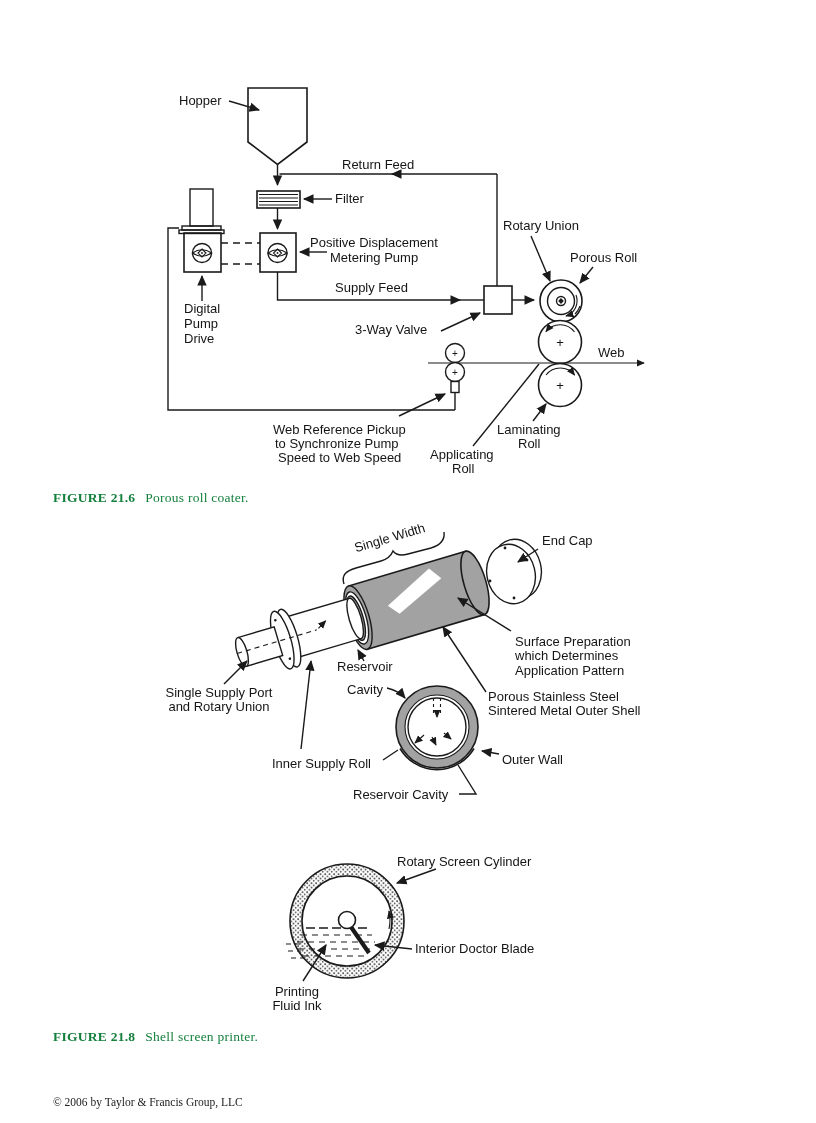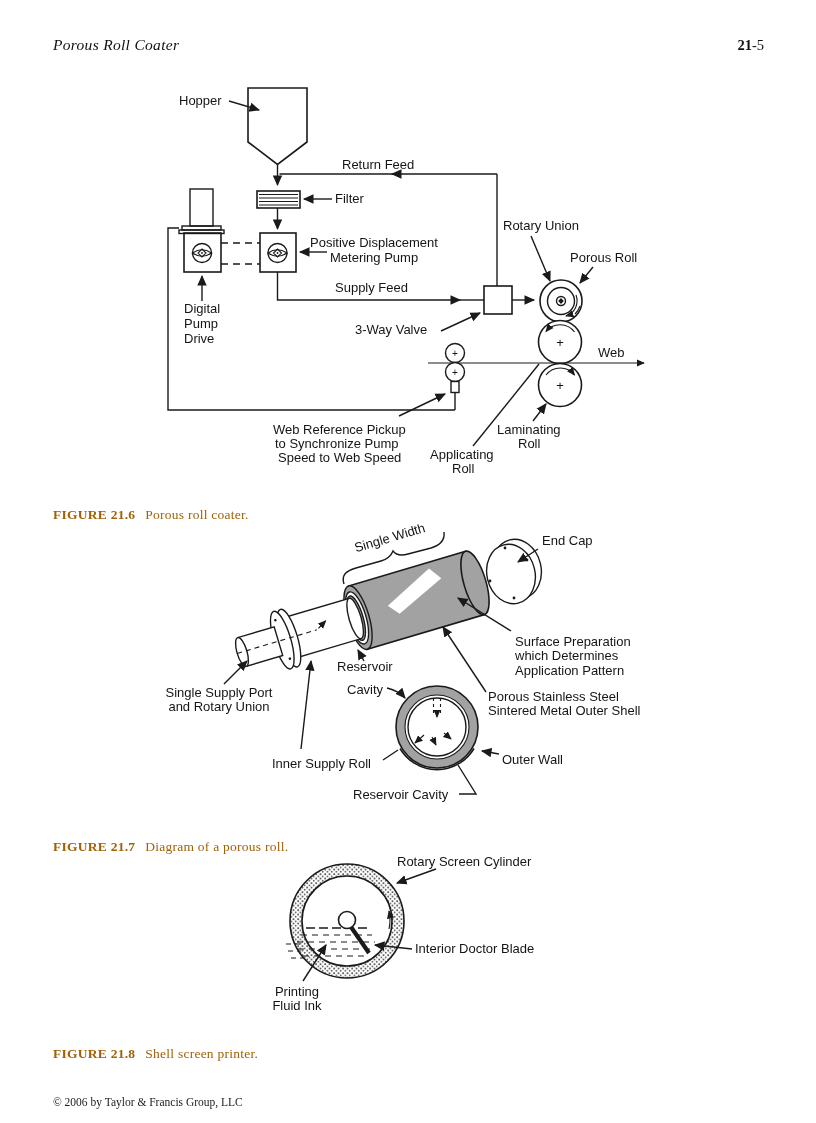--- a/index.html
+++ b/index.html
@@ -7,38 +7,34 @@
         font-family:"Liberation Serif",serif;color:#111;overflow:hidden;}
   .pg-header{position:absolute;top:36px;left:53px;right:52px;display:flex;
              justify-content:space-between;align-items:baseline;}
   .pg-title{font-style:italic;font-size:15.5px;letter-spacing:.3px;}
   .pg-num{font-size:14.5px;}
   .pg-num b{font-weight:bold;}
   svg{position:absolute;left:0;display:block;}
   svg text{font-family:"Liberation Sans",sans-serif;font-size:13px;fill:#151515;}
   svg text.plus{font-size:13px;}
   svg text.plus-sm{font-size:10px;}
-  .caption{position:absolute;left:53px;font-size:13.5px;letter-spacing:.25px;color:#a16207;margin-top:17px;}
+  .caption{position:absolute;left:53px;font-size:13.5px;letter-spacing:.25px;color:#15803d;}
   .caption .lbl{font-weight:bold;margin-right:10px;}
   .pg-footer{position:absolute;top:1096px;left:53px;font-size:11.5px;color:#222;text-align:right;}
   .ln{stroke:#1a1a1a;stroke-width:1.4;fill:none;}
   .ln2{stroke:#1a1a1a;stroke-width:1.6;fill:none;}
   .thin{stroke:#1a1a1a;stroke-width:1.1;fill:none;}
   .wfill{fill:#ffffff;}
   .gfill{fill:#a2a2a2;}
 </style>
 </head>
 <body>
 
 <div class="page">
 
-  <div class="pg-header">
-    <span class="pg-title">Porous Roll Coater</span>
-    <span class="pg-num"><b>21</b><span>-5</span></span>
-  </div>
 
   <svg style="top:80px" width="816" height="400" viewBox="0 80 816 400">
     <defs>
       <marker id="ar1" viewBox="0 0 10 10" refX="8.5" refY="5" markerWidth="8" markerHeight="8" orient="auto">
         <path d="M0,0.8 L9.5,5 L0,9.2 Z" fill="#1a1a1a"></path>
       </marker>
     </defs>
 
     <path class="ln2" d="M248,88 H307 V142 L277.5,164.5 L248,142 Z"></path>
     <line class="ln" x1="277.5" y1="164.5" x2="277.5" y2="185" marker-end="url(#ar1)"></line>
@@ -241,23 +237,20 @@
     <text x="515" y="675">Application Pattern</text>
     <text x="219" y="697" text-anchor="middle">Single Supply Port</text>
     <text x="219" y="711" text-anchor="middle">and Rotary Union</text>
     <text x="488" y="701">Porous Stainless Steel</text>
     <text x="488" y="715">Sintered Metal Outer Shell</text>
     <text x="272" y="768">Inner Supply Roll</text>
     <text x="502" y="764">Outer Wall</text>
     <text x="353" y="799">Reservoir Cavity</text>
   </svg>
 
-  <div class="caption" style="top:822px">
-    <span class="lbl">FIGURE 21.7</span><span>Diagram of a porous roll.</span>
-  </div>
 
   <svg style="top:845px" width="816" height="175" viewBox="0 845 816 175">
     <defs>
       <marker id="ar3" viewBox="0 0 10 10" refX="8.5" refY="5" markerWidth="8" markerHeight="8" orient="auto">
         <path d="M0,0.8 L9.5,5 L0,9.2 Z" fill="#1a1a1a"></path>
       </marker>
       <pattern id="stipple" width="4.5" height="4.5" patternUnits="userSpaceOnUse">
         <rect width="4.5" height="4.5" fill="#ffffff"></rect>
         <circle cx="1.1" cy="1.1" r="0.85" fill="#2a2a2a"></circle>
         <circle cx="3.3" cy="3.3" r="0.75" fill="#2a2a2a"></circle>

